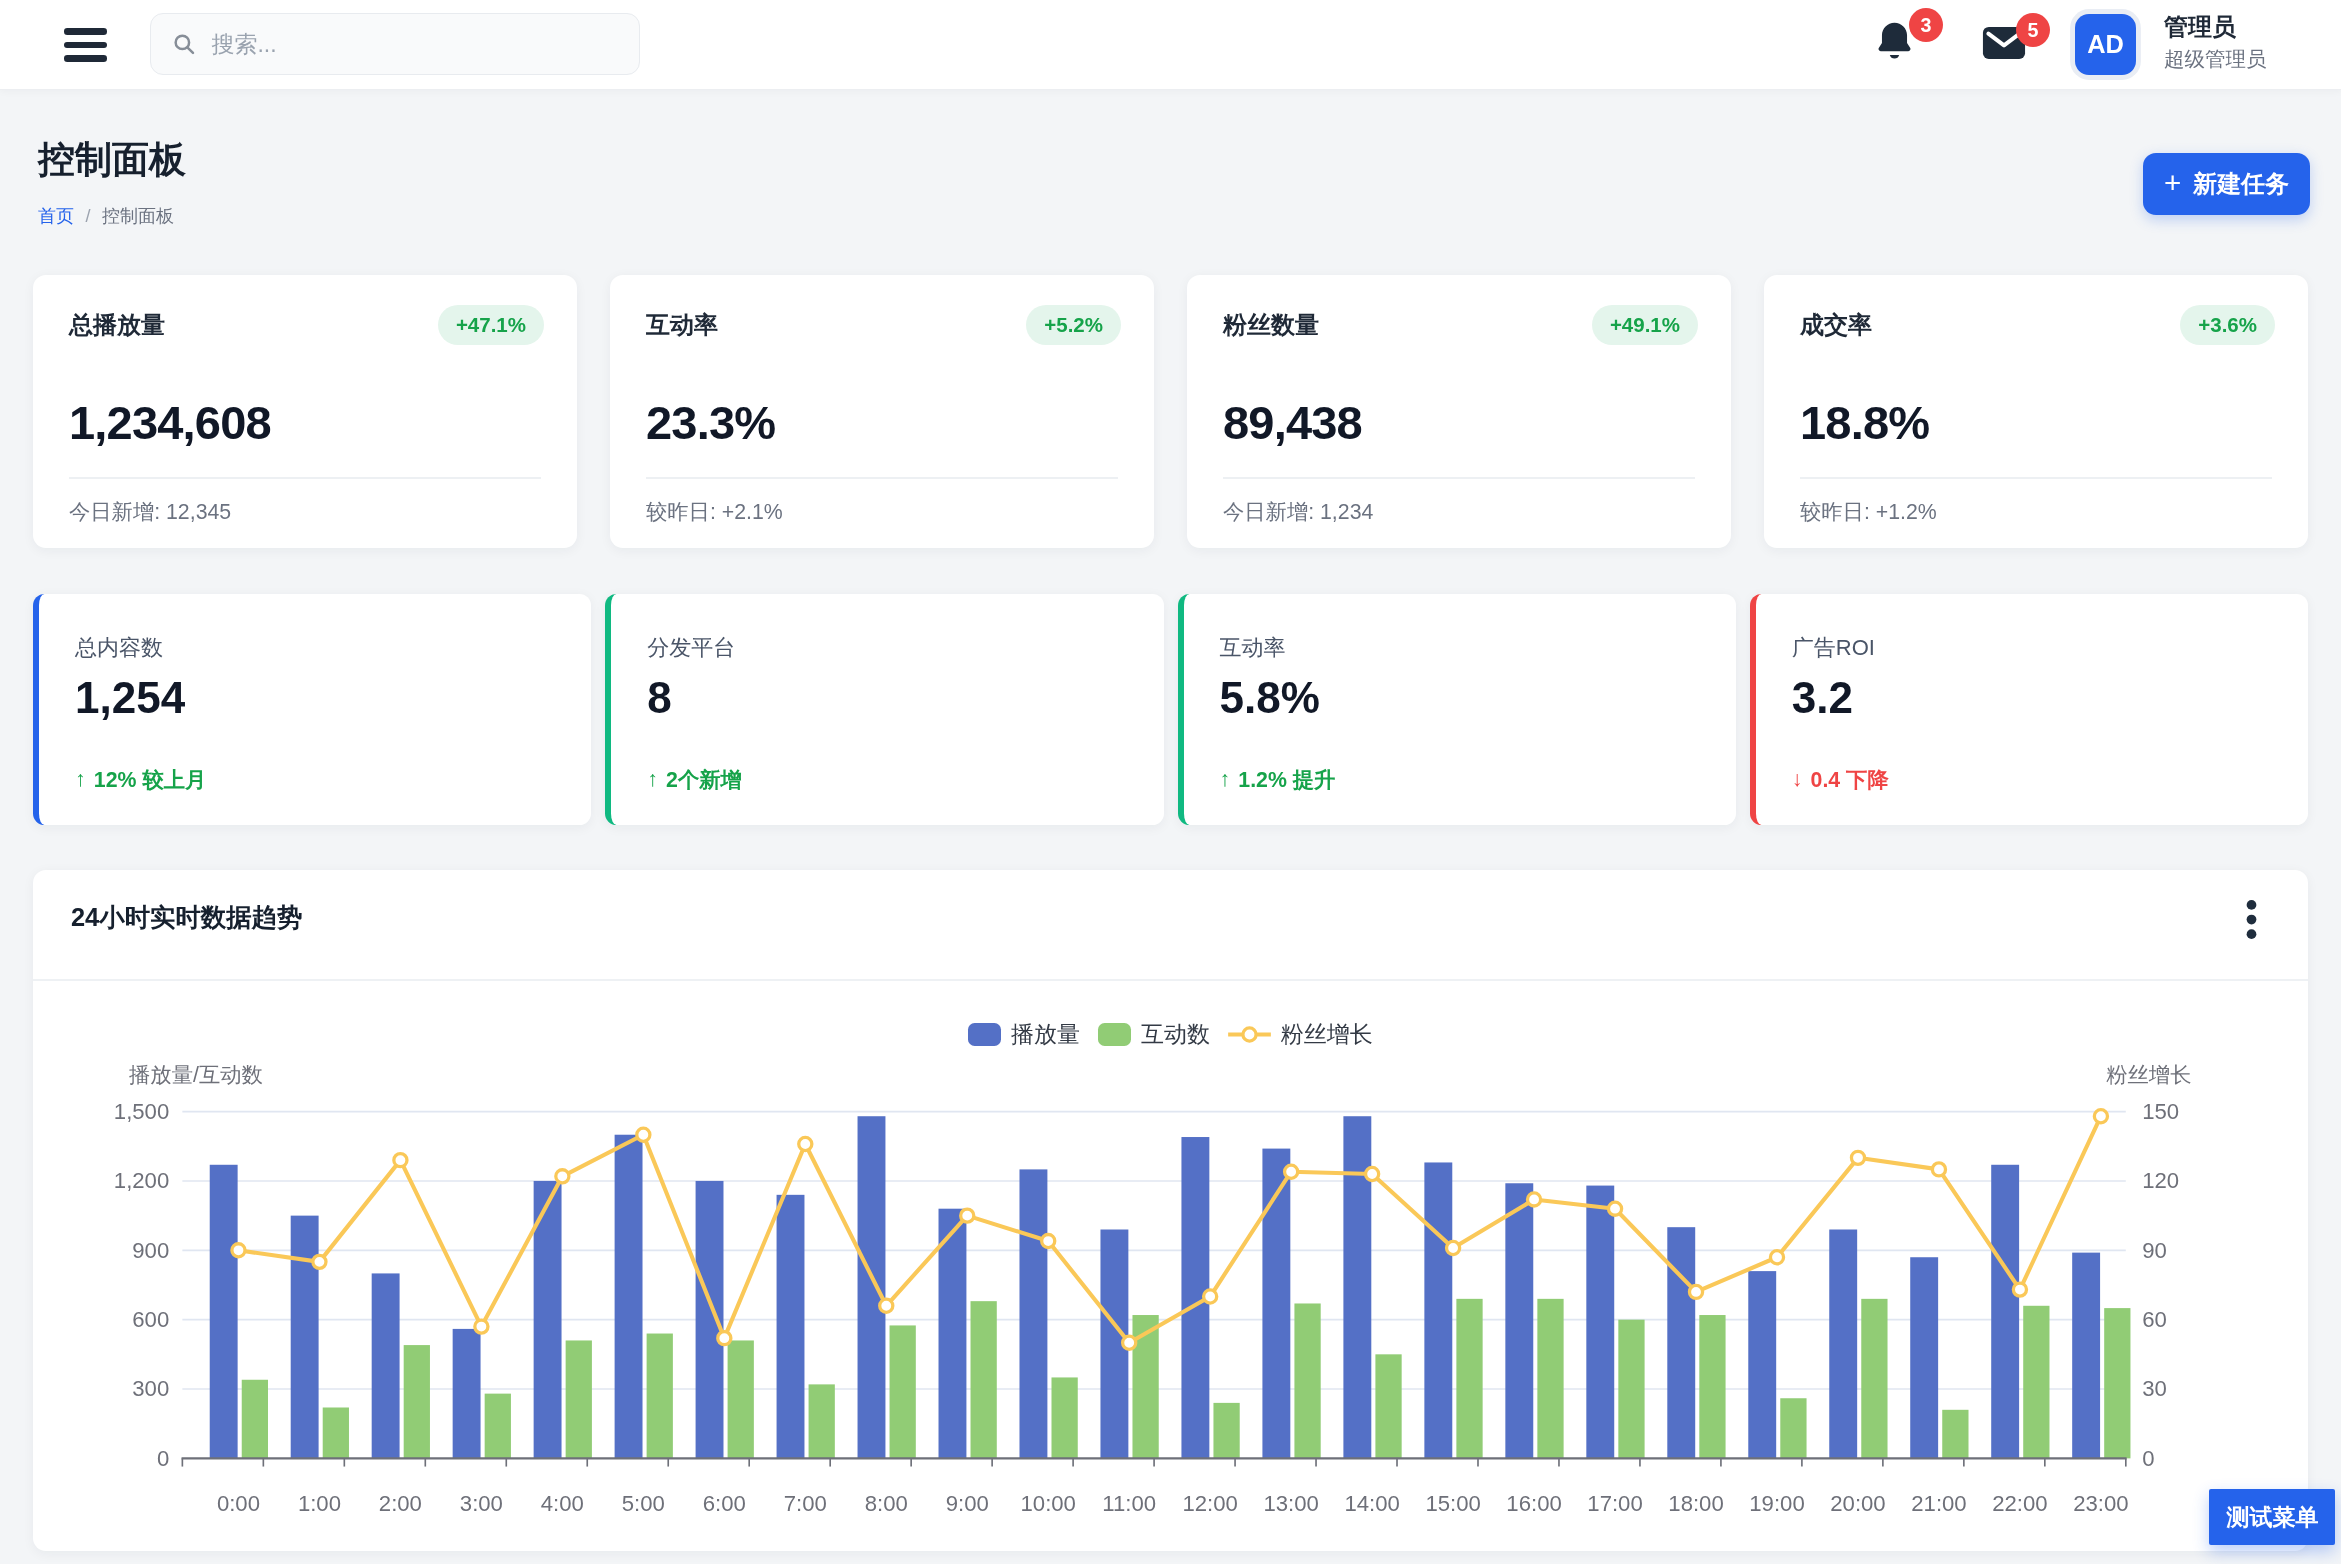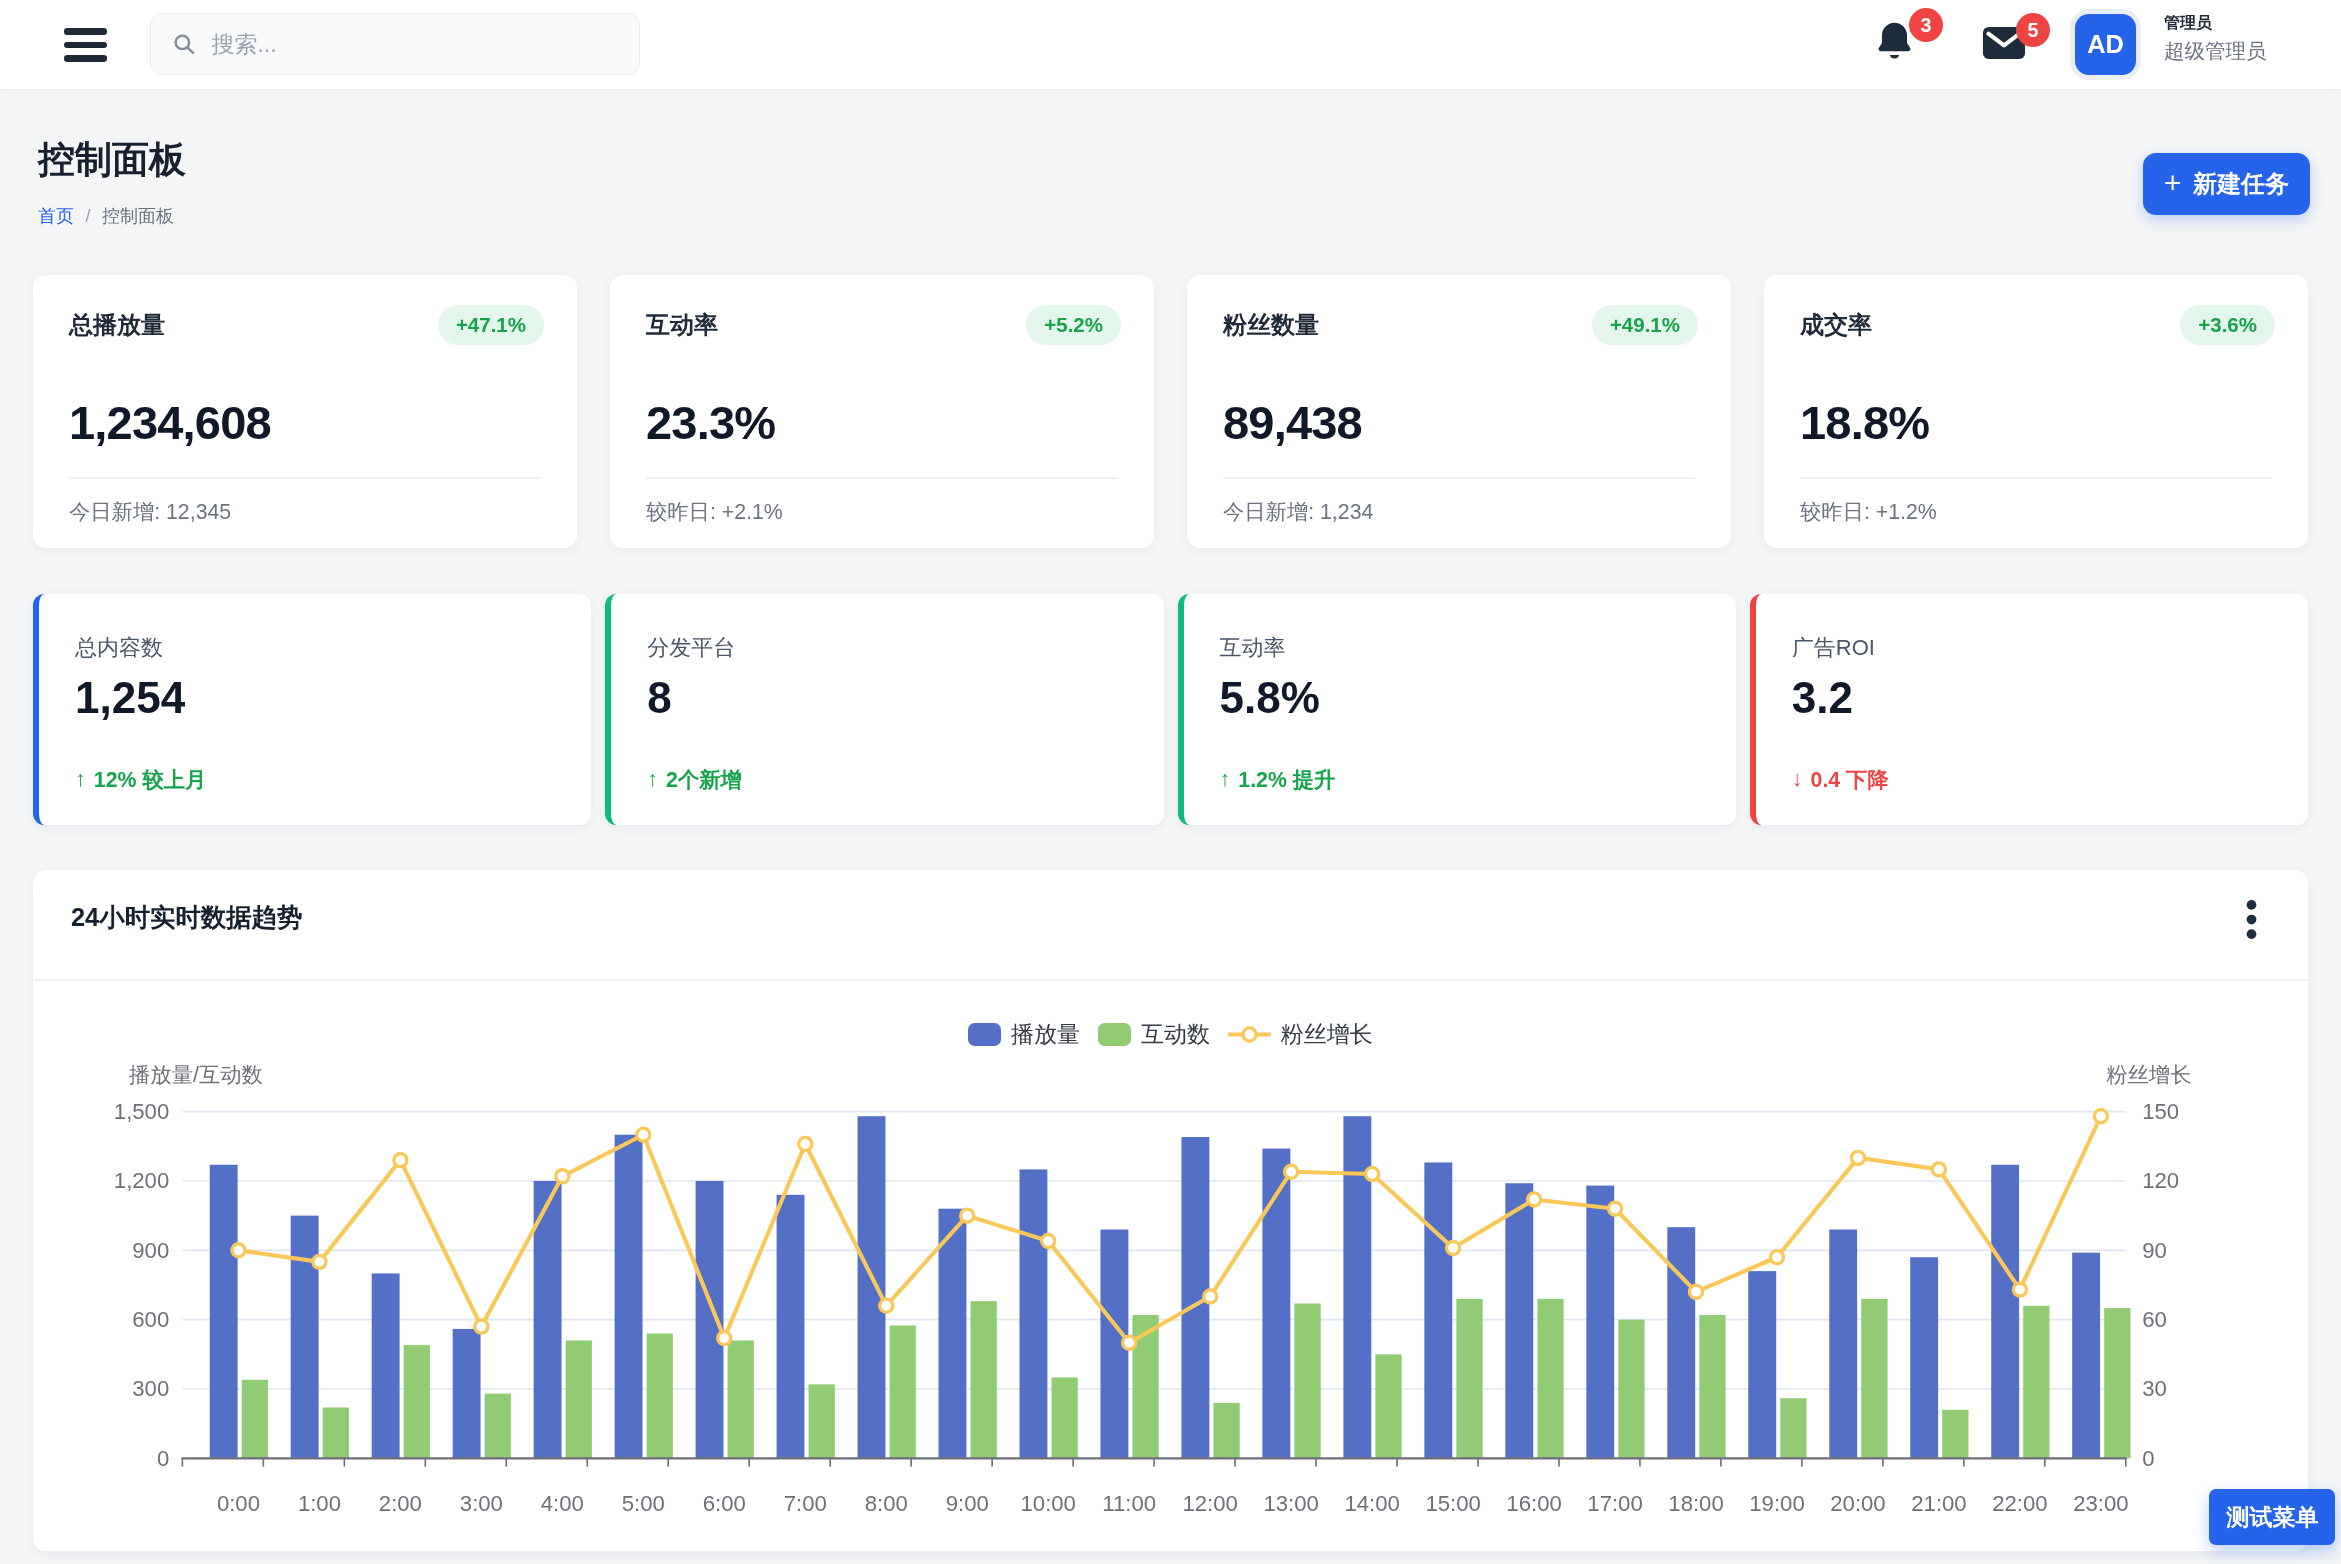--- a/index.html
+++ b/index.html
@@ -24,21 +24,21 @@
                      font-family:inherit; font-size:23px; color:#374151; width:100%; }
   .searchbox input::placeholder { color:#9aa3af; }
   .icon-btn { position:absolute; top:18px; width:57px; height:57px; cursor:pointer; }
   .badge { position:absolute; top:-9.9px; right:-13px; min-width:34px; height:34px; border-radius:17px;
            background:#ef4444; color:#fff; font-size:19.7px; font-weight:700;
            display:flex; align-items:center; justify-content:center; }
   .avatar { position:absolute; left:2075px; top:14px; width:61px; height:61px; border-radius:14px;
             background:#2563eb; box-shadow:0 0 0 4.9px #e9edf4; color:#fff; font-size:25.4px; font-weight:800;
             display:flex; align-items:center; justify-content:center; cursor:pointer; }
   .userblock { position:absolute; left:2164px; top:14.8px; line-height:1; }
-  .userblock .name { font-size:16px; font-weight:700; color:#1f2937; margin-bottom:9.9px; }
+  .userblock .name { font-size:24px; font-weight:700; color:#1f2937; margin-bottom:9.9px; }
   .userblock .role { font-size:20.5px; color:#6b7280; }
 
   
   .page-title { position:absolute; left:38px; top:135px; font-size:37px; font-weight:800; color:#16202e; }
   .breadcrumb { position:absolute; left:38px; top:204px; font-size:18px; color:#6b7280;
                 display:flex; align-items:center; gap:11.5px; }
   .breadcrumb .home { color:#2563eb; cursor:pointer; }
   .breadcrumb .sep { color:#9ca3af; }
   .btn-primary { background:#2563eb; color:#fff; border:0; border-radius:13px; cursor:pointer;
                  display:flex; align-items:center; justify-content:center; font-family:inherit; }
@@ -79,21 +79,21 @@
   .legend { position:absolute; left:0; right:0; top:149px; display:flex; gap:18px;
             align-items:center; justify-content:center; }
   .legend-item { display:flex; align-items:center; gap:9.9px; cursor:pointer; }
   .legend-swatch { width:33px; height:23px; border-radius:6.6px; }
   .legend-label { font-size:23px; color:#333a45; }
   #chart-svg { position:absolute; left:0; top:0; }
   #chart-svg text.tick { font-size:27px; fill:#6E7079; font-family:"Liberation Sans","DejaVu Sans",sans-serif; }
   #chart-svg text.axisname { font-size:26px; fill:#6E7079; font-family:"Liberation Sans","DejaVu Sans",sans-serif; }
 
   
-  .float-btn { position:absolute; right:6.6px; bottom:19.7px; width:126px; height:56px; border-radius:7px;
+  .float-btn { position:absolute; right:6.6px; bottom:19.7px; width:126px; height:56px; border-radius:2px;
                font-size:23px; font-weight:600; box-shadow:0 6.6px 16.4px rgba(37,99,235,.3);margin-left:21px; }
 </style>
 </head>
 <body>
 
 <div class="screen">
 
   <header class="topbar">
     <div class="hamburger">
       <span></span>

